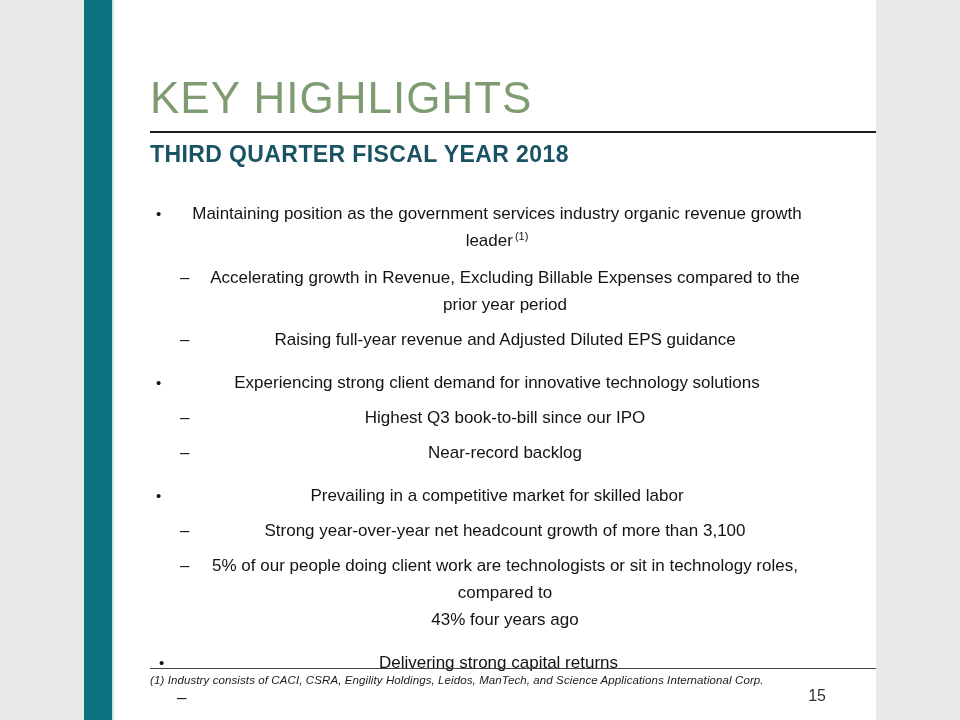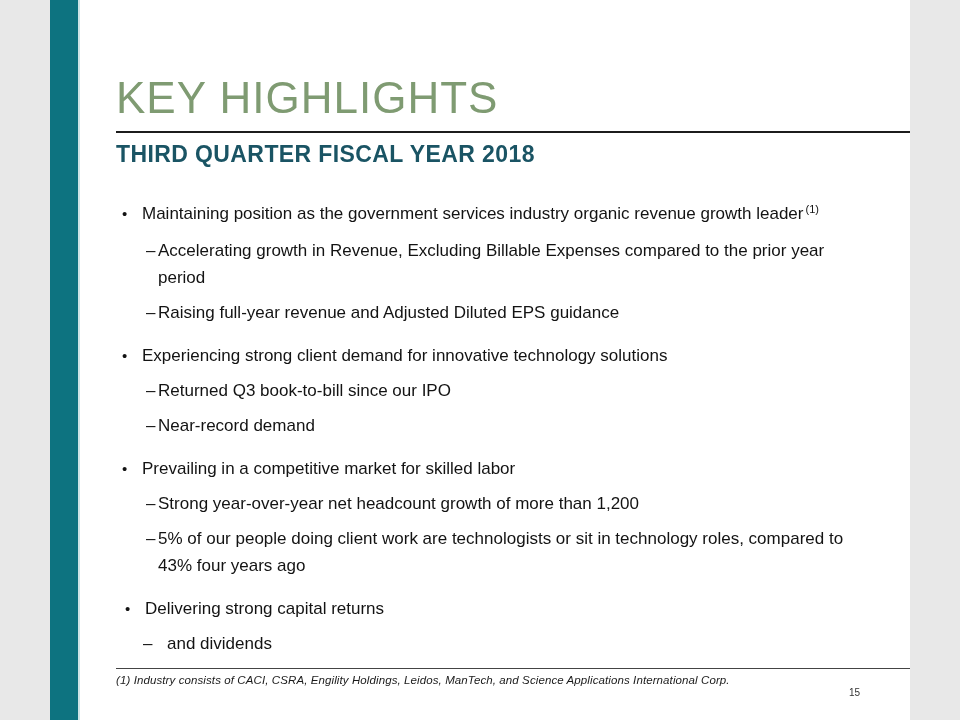--- a/index.html
+++ b/index.html
@@ -1,18 +1,18 @@
 <!DOCTYPE html>
 <html><head>
 <meta charset="utf-8">
 <style>
   html, body { margin: 0; padding: 0; background: #e8e8e8; }
   .slide {
     position: relative;
-    width: 860px;
+    width: 792px;
     height: 720px;
     background: #ffffff;
     font-family: "Liberation Sans", sans-serif;
     overflow: hidden;
     margin: 0 auto;
   }
   .accent-bar {
     position: absolute;
     left: 0; top: 0;
     width: 28px; height: 720px;
@@ -48,21 +48,21 @@
   .bullets {
     position: absolute;
     left: 66px; top: 200px;
     right: 58px;
     color: #131313;
     font-size: 17px;
     line-height: 27px;
   }
   .item { display: flex; }
   .item .marker { flex: 0 0 auto; }
-  .item .txt { flex: 1 1 auto; }
+  .item .txt { flex: 1 1 auto; text-align: center; }
   .item.main { margin-top: 16px; margin-left: 6px; }
   .item.main:first-child { margin-top: 0; }
   .item.main .marker { width: 20px; font-size: 15px; }
   .item.sub { margin-top: 8px; margin-left: 30px; }
   .item.sub .marker { width: 12px; }
   .item.main.x1 { margin-left: 9px; }
   .item.sub.x2 { margin-left: 27px; }
   .item.sub.x2 .marker { width: 24px; }
   .l2 { display: block; }
   .sup {
@@ -81,21 +81,21 @@
     position: absolute;
     left: 66px; top: 674px;
     font-size: 11.5px;
     font-style: italic;
     color: #1a1a1a;
     letter-spacing: 0.1px;
   }
   .page-number {
     position: absolute;
     right: 50px; top: 687px;
-    font-size: 10px;
+    font-size: 16px;
     color: #333333;
   }
 </style>
 </head>
 <body>
 
 <div class="slide">
 
   <div class="accent-bar"></div>
 
@@ -122,51 +122,51 @@
       <span class="txt"><span>Raising full-year revenue and Adjusted Diluted EPS guidance</span></span>
     </div>
 
     <div class="item main">
       <span class="marker">•</span>
       <span class="txt"><span>Experiencing strong client demand for innovative technology solutions</span></span>
     </div>
 
     <div class="item sub">
       <span class="marker">–</span>
-      <span class="txt"><span>Returned Q3 book-to-bill since our IPO</span></span>
+      <span class="txt"><span>Highest Q3 book-to-bill since our IPO</span></span>
     </div>
 
     <div class="item sub">
       <span class="marker">–</span>
-      <span class="txt"><span>Near-record demand</span></span>
+      <span class="txt"><span>Near-record backlog</span></span>
     </div>
 
     <div class="item main">
       <span class="marker">•</span>
       <span class="txt"><span>Prevailing in a competitive market for skilled labor</span></span>
     </div>
 
     <div class="item sub">
       <span class="marker">–</span>
-      <span class="txt"><span>Strong year-over-year net headcount growth of more than 1,200</span></span>
+      <span class="txt"><span>Strong year-over-year net headcount growth of more than 3,100</span></span>
     </div>
 
     <div class="item sub">
       <span class="marker">–</span>
       <span class="txt"><span>5% of our people doing client work are technologists or sit in technology roles, compared to</span><span class="l2">43% four years ago</span></span>
     </div>
 
     <div class="item main x1">
       <span class="marker">•</span>
       <span class="txt"><span>Delivering strong capital returns</span></span>
     </div>
 
     <div class="item sub x2">
       <span class="marker">–</span>
-      <span class="txt"><span class="l2">and dividends</span></span>
+      <span class="txt"></span>
     </div>
 
   </div>
 
   <div class="footer-rule"></div>
 
   <div class="footnote">(1) Industry consists of CACI, CSRA, Engility Holdings, Leidos, ManTech, and Science Applications International Corp.</div>
 
   <div class="page-number">15</div>
 

